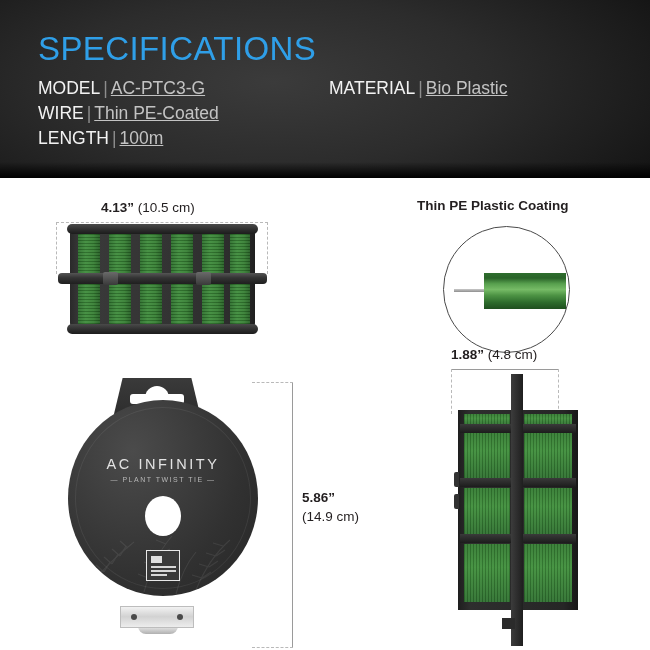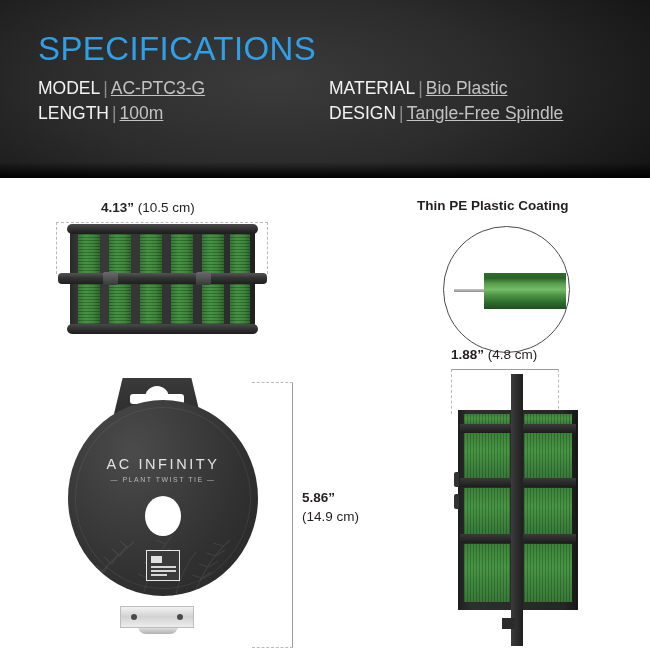--- a/index.html
+++ b/index.html
@@ -195,30 +195,30 @@
   <div id="spec-header">
     <div class="spec-title">SPECIFICATIONS</div>
 
     <div class="spec-cols">
 
       <div class="spec-col left">
         <div class="spec-row">
           <span class="k">MODEL</span><span class="sep">|</span><span class="v">AC-PTC3-G</span>
         </div>
         <div class="spec-row">
+          <span class="k">WIRE</span><span class="sep">|</span><span class="v">Thin PE-Coated</span>
+        </div>
+        <div class="spec-row">
           <span class="k">LENGTH</span><span class="sep">|</span><span class="v">100m</span>
         </div>
       </div>
 
       <div class="spec-col right">
         <div class="spec-row">
           <span class="k">MATERIAL</span><span class="sep">|</span><span class="v">Bio Plastic</span>
-        </div>
-        <div class="spec-row">
-          <span class="k">DESIGN</span><span class="sep">|</span><span class="v">Tangle-Free Spindle</span>
         </div>
       </div>
 
     </div>
   </div>
 
   <div id="diagrams">
 
     <div class="dim-label" style="left:101px; top:22px;">
       <b>4.13”</b>

